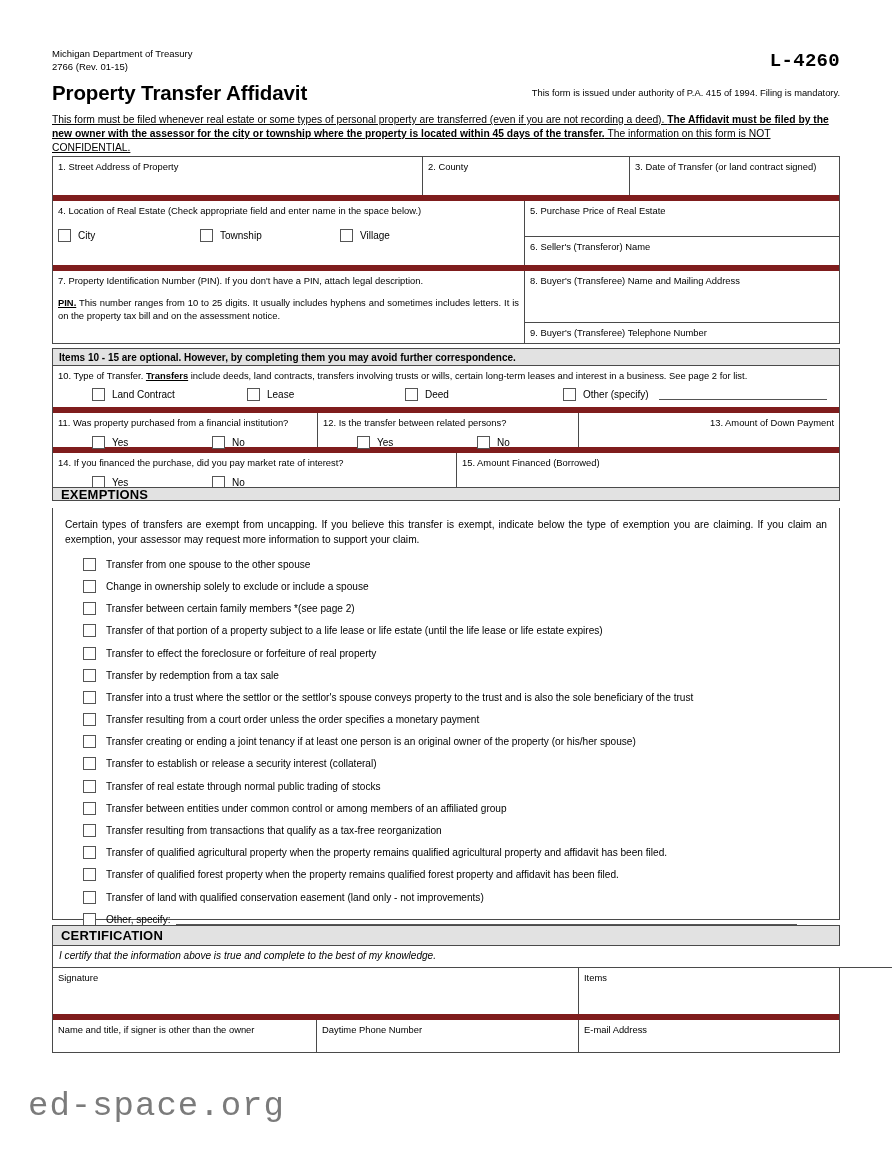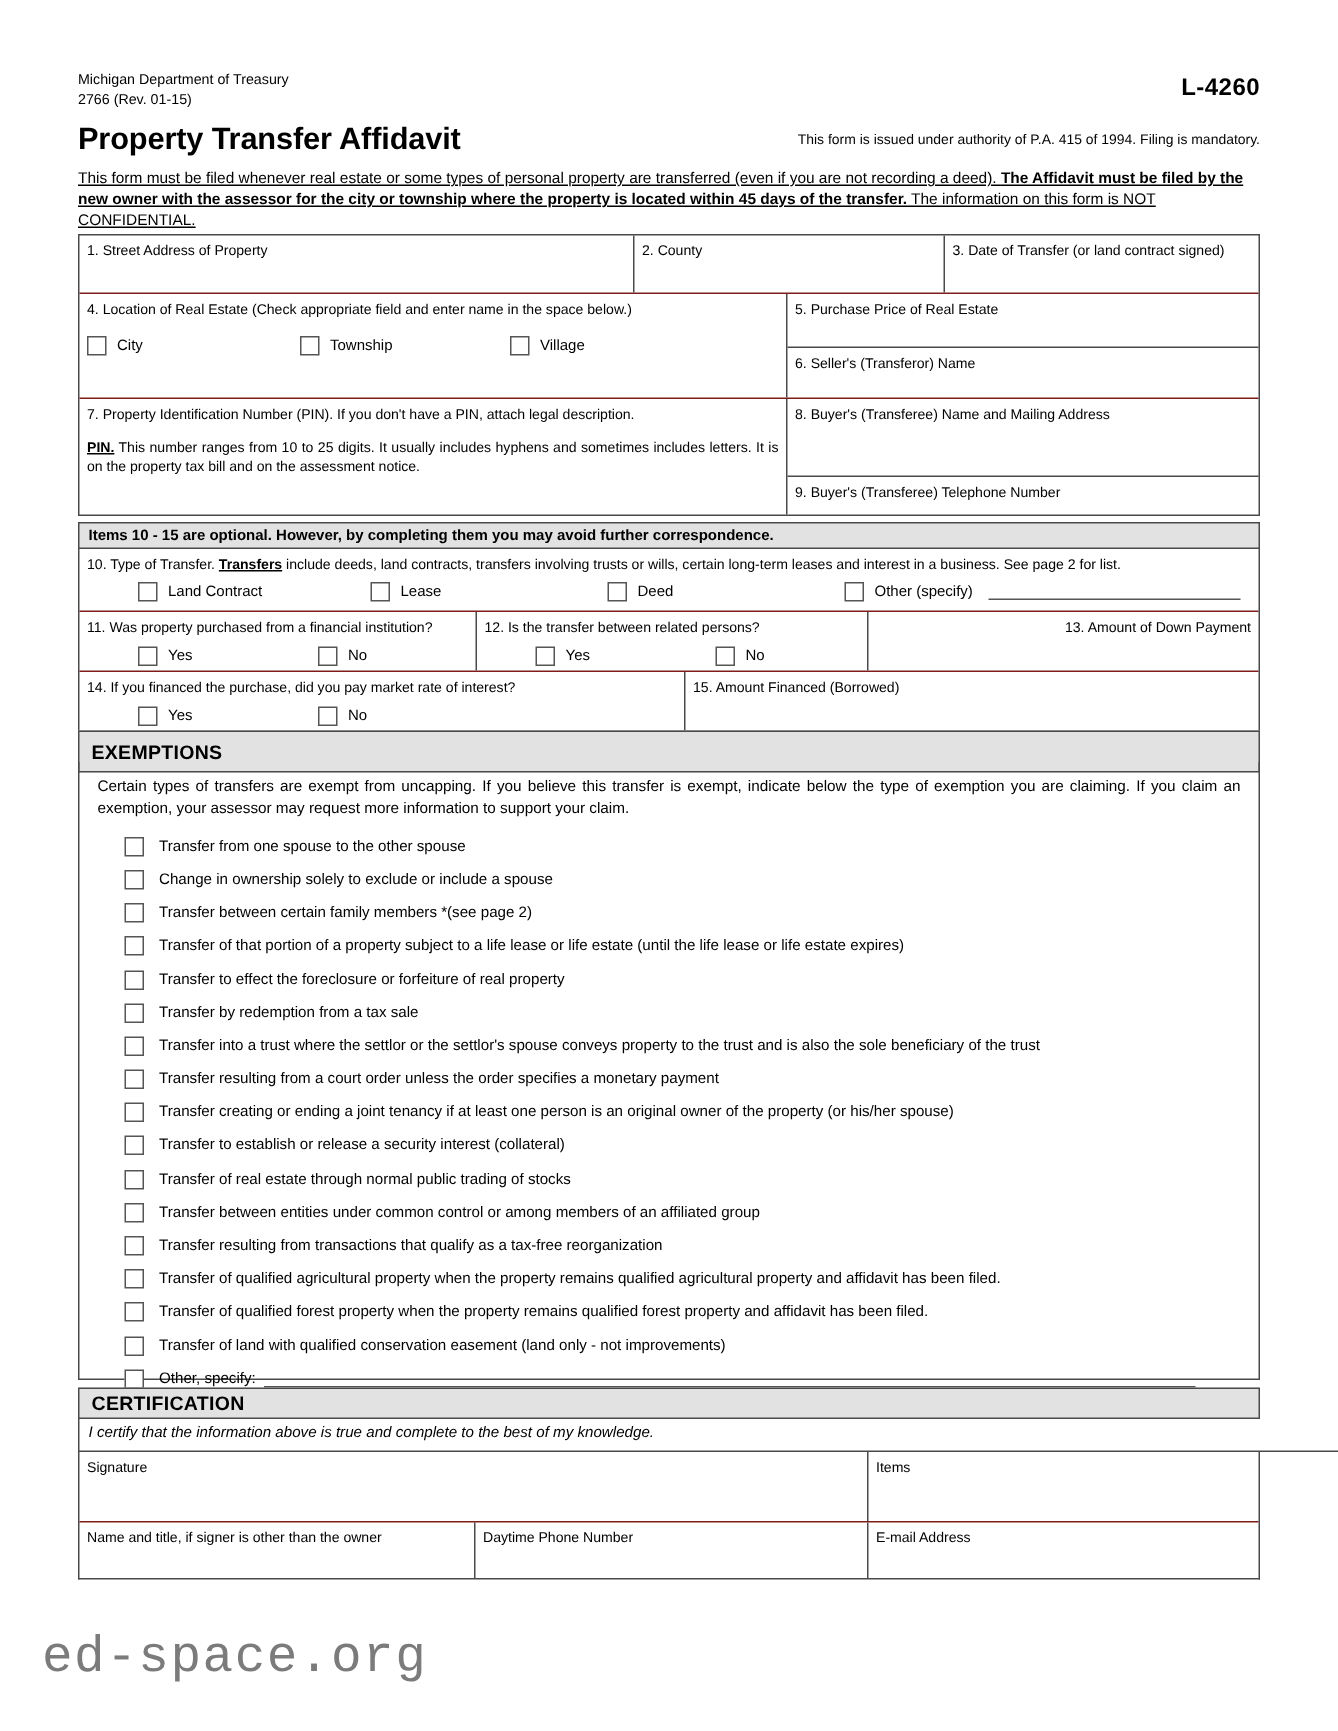--- a/index.html
+++ b/index.html
@@ -33,23 +33,24 @@
   }
   .agency-line {
     font-size: 9.5px;
     line-height: 12.5px;
     color: #000;
   }
   .form-number {
     position: absolute;
     right: 0;
     top: 2px;
-    font-size: 16px;
+    font-size: 19px;
     font-weight: bold;
     letter-spacing: 0.3px;
+    font-family: Liberation Mono, monospace;
   }
   .form-title {
     font-size: 20.5px;
     font-weight: bold;
     margin-top: 8px;
     letter-spacing: -0.1px;
   }
   .authority {
     position: absolute;
     right: 0;
@@ -73,21 +74,21 @@
     box-sizing: border-box;
     border: 1px solid #4a4a4a;
   }
   .row { display: flex; box-sizing: border-box; }
   .cell {
     box-sizing: border-box;
     position: relative;
     padding: 4px 5px 0 5px;
   }
   .cell + .cell { border-left: 1px solid #4a4a4a; }
-  .row + .row { border-top: 1px solid #7f1d1d; }
+  .row + .row { border-top: 6px solid #7f1d1d; }
 
   .flabel {
     font-size: 9.4px;
     line-height: 12px;
     display: block;
   }
   .body-text {
     font-size: 9.4px;
     line-height: 13.2px;
     text-align: justify;
@@ -356,21 +357,21 @@
             <span>No</span>
           </span>
         </div>
       </div>
       <div class="cell" style="width:383px;">
         <span class="flabel">15. Amount Financed (Borrowed)</span>
       </div>
     </div>
   </div>
 
-  <div class="graybar section" style="top:487px;height:28px;">
+  <div class="graybar section" style="top:487px;height:14px;">
     <span>EXEMPTIONS</span>
   </div>
 
   <div class="exempt-box" style="top:508px;height:412px;">
     <div class="exempt-intro">Certain types of transfers are exempt from uncapping. If you believe this transfer is exempt, indicate below the type of exemption you are claiming. If you claim an exemption, your assessor may request more information to support your claim.</div>
 
     <div class="exempt-list">
       <div class="exempt-item">
         <span class="cb"></span>
         <span class="etext">Transfer from one spouse to the other spouse</span>

